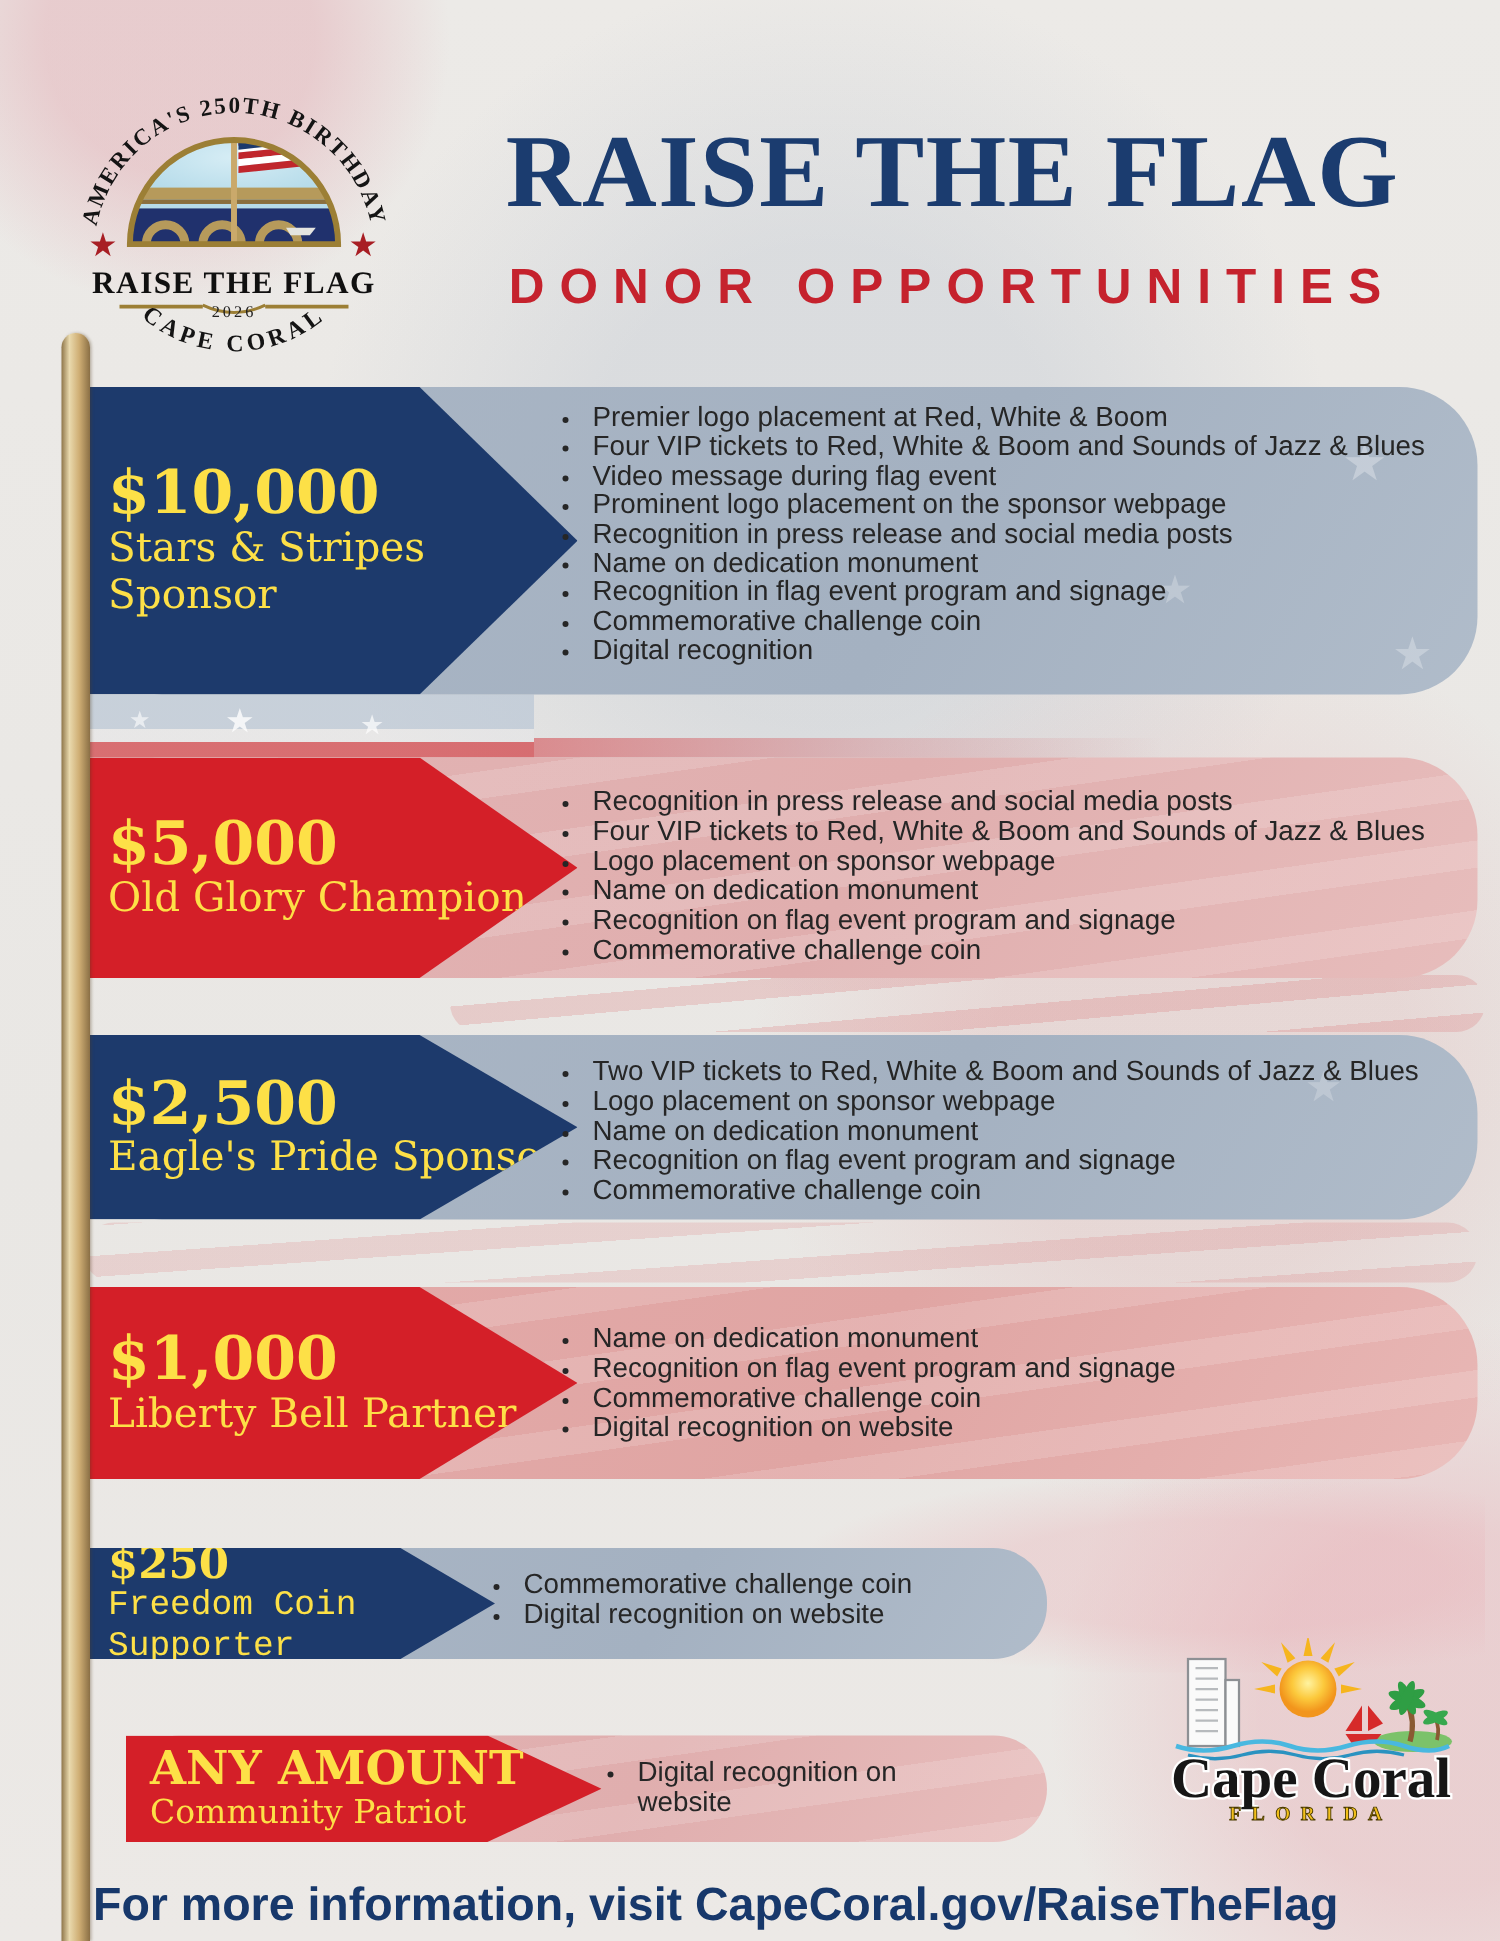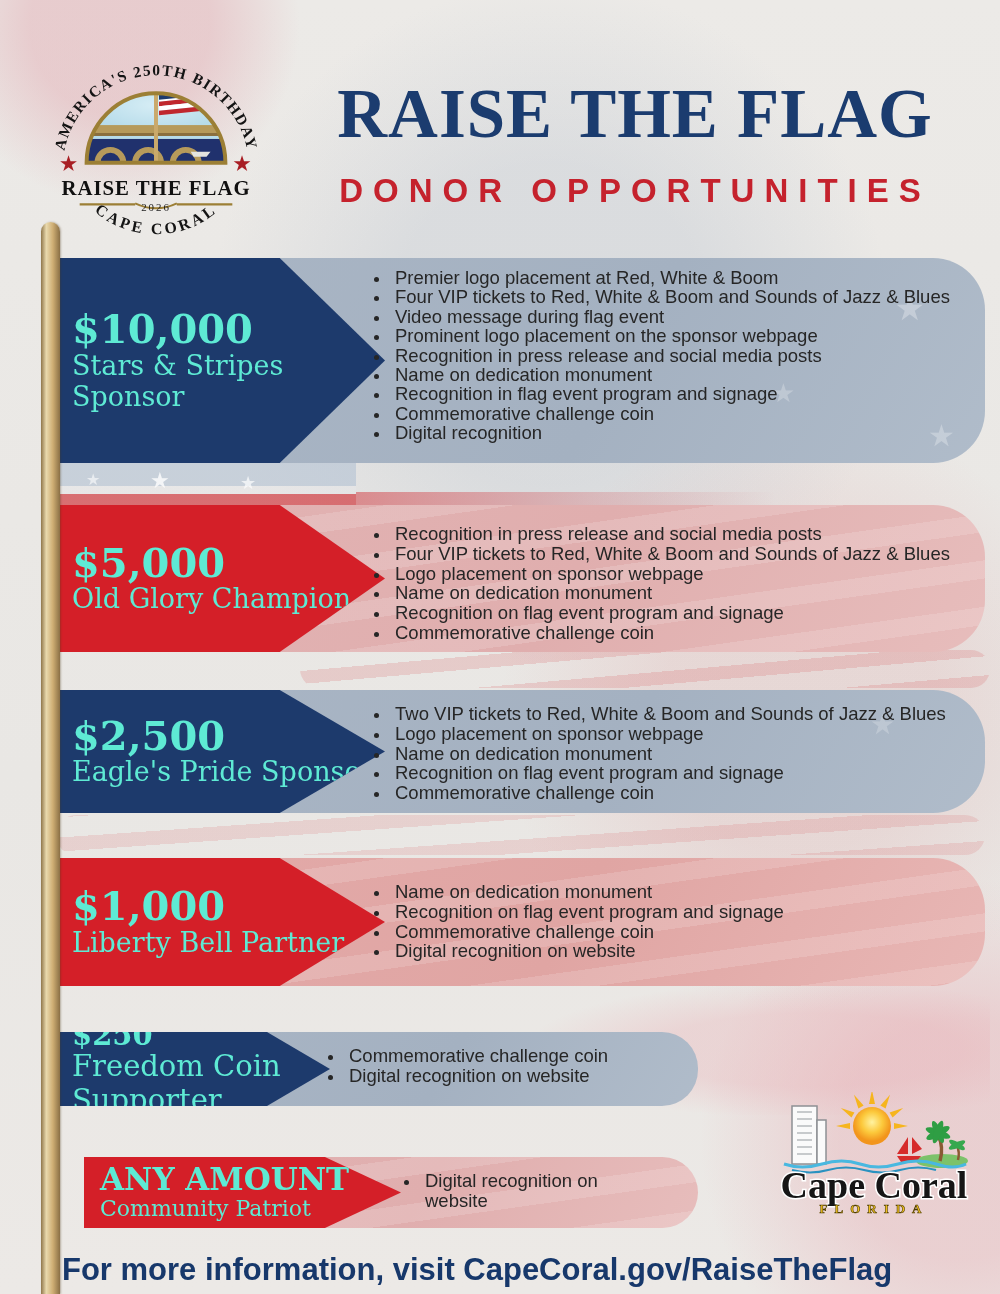--- a/index.html
+++ b/index.html
@@ -48,21 +48,21 @@
   
   .tier { position:absolute; left:56px; z-index:1; }
   .panel { position:absolute; inset:0; border-radius:52px; }
   .panel::after { content:""; position:absolute; inset:0; border-radius:inherit; }
   .panel.blue { background:linear-gradient(120deg,#aab6c5 0%,#a4b1c1 60%,#b0bcca 100%); }
   .panel.pink { background:linear-gradient(120deg,#e2b4b4 0%,#e0aeae 55%,#e7bdbc 100%); }
   .panel.pink::after { background:repeating-linear-gradient(172deg, rgba(255,255,255,.15) 0 18px, rgba(255,255,255,0) 18px 46px); }
   .t4 .panel.pink { background:linear-gradient(120deg,#e3abaa 0%,#e0a5a3 55%,#e8b7b5 100%); }
   .t5 .panel, .t6 .panel { border-radius:36px; }
   .arrow { position:absolute; left:0; top:0; height:100%; display:flex; flex-direction:column;
-    justify-content:center; padding-left:16px; color:#5eead4; z-index:2;
+    justify-content:center; padding-left:16px; color:#fde047; z-index:2;
     clip-path:polygon(0 0, 68% 0, 100% 50%, 68% 100%, 0 100%); }
   .arrow.navy { background:#1d3a6c; }
   .arrow.red  { background:#d41f28; }
   .amount { font-family:"DejaVu Serif","Liberation Serif",serif; font-weight:bold;
     font-size:40px; line-height:1.02; }
   .tier-name { font-family:"DejaVu Serif","Liberation Serif",serif; font-size:27px; line-height:1.15; }
   .benefits { position:absolute; list-style:disc; color:#262626; font-size:18.5px; z-index:3; }
   .benefits li { padding-left:5px; line-height:19.8px; }
   .benefits li::marker { font-size:0.85em; }
 
@@ -79,21 +79,21 @@
   .t3 .arrow { width:329px; }
   .t3 .benefits { left:334px; top:14px; width:610px; }
 
   .t4 { top:858px; width:929px; height:128px; }
   .t4 .arrow { width:329px; }
   .t4 .benefits { left:334px; top:24px; width:610px; }
 
   .t5 { top:1032px; width:642px; height:74px; }
   .t5 .arrow { width:274px; clip-path:polygon(0 0, 77% 0, 100% 50%, 77% 100%, 0 100%); }
   .t5 .amount { font-size:29px; }
-  .t5 .tier-name { font-size:29px; }
+  .t5 .tier-name { font-size:23px;font-family:Liberation Mono, monospace; }
   .t5 .benefits { left:288px; top:14px; width:340px; }
 
   .t6 { top:1157px; width:614px; height:71px;margin-left:28px; }
   .t6 .arrow { width:317px; clip-path:polygon(0 0, 76% 0, 100% 50%, 76% 100%, 0 100%); }
   .t6 .amount { font-size:31px; font-family:"DejaVu Serif","Liberation Serif",serif; }
   .t6 .tier-name { font-size:22px; }
   .t6 .benefits { left:336px; top:14px; width:215px; }
 
   
   .city-logo { position:absolute; left:768px; top:1092px; width:214px; height:128px; z-index:2; }

